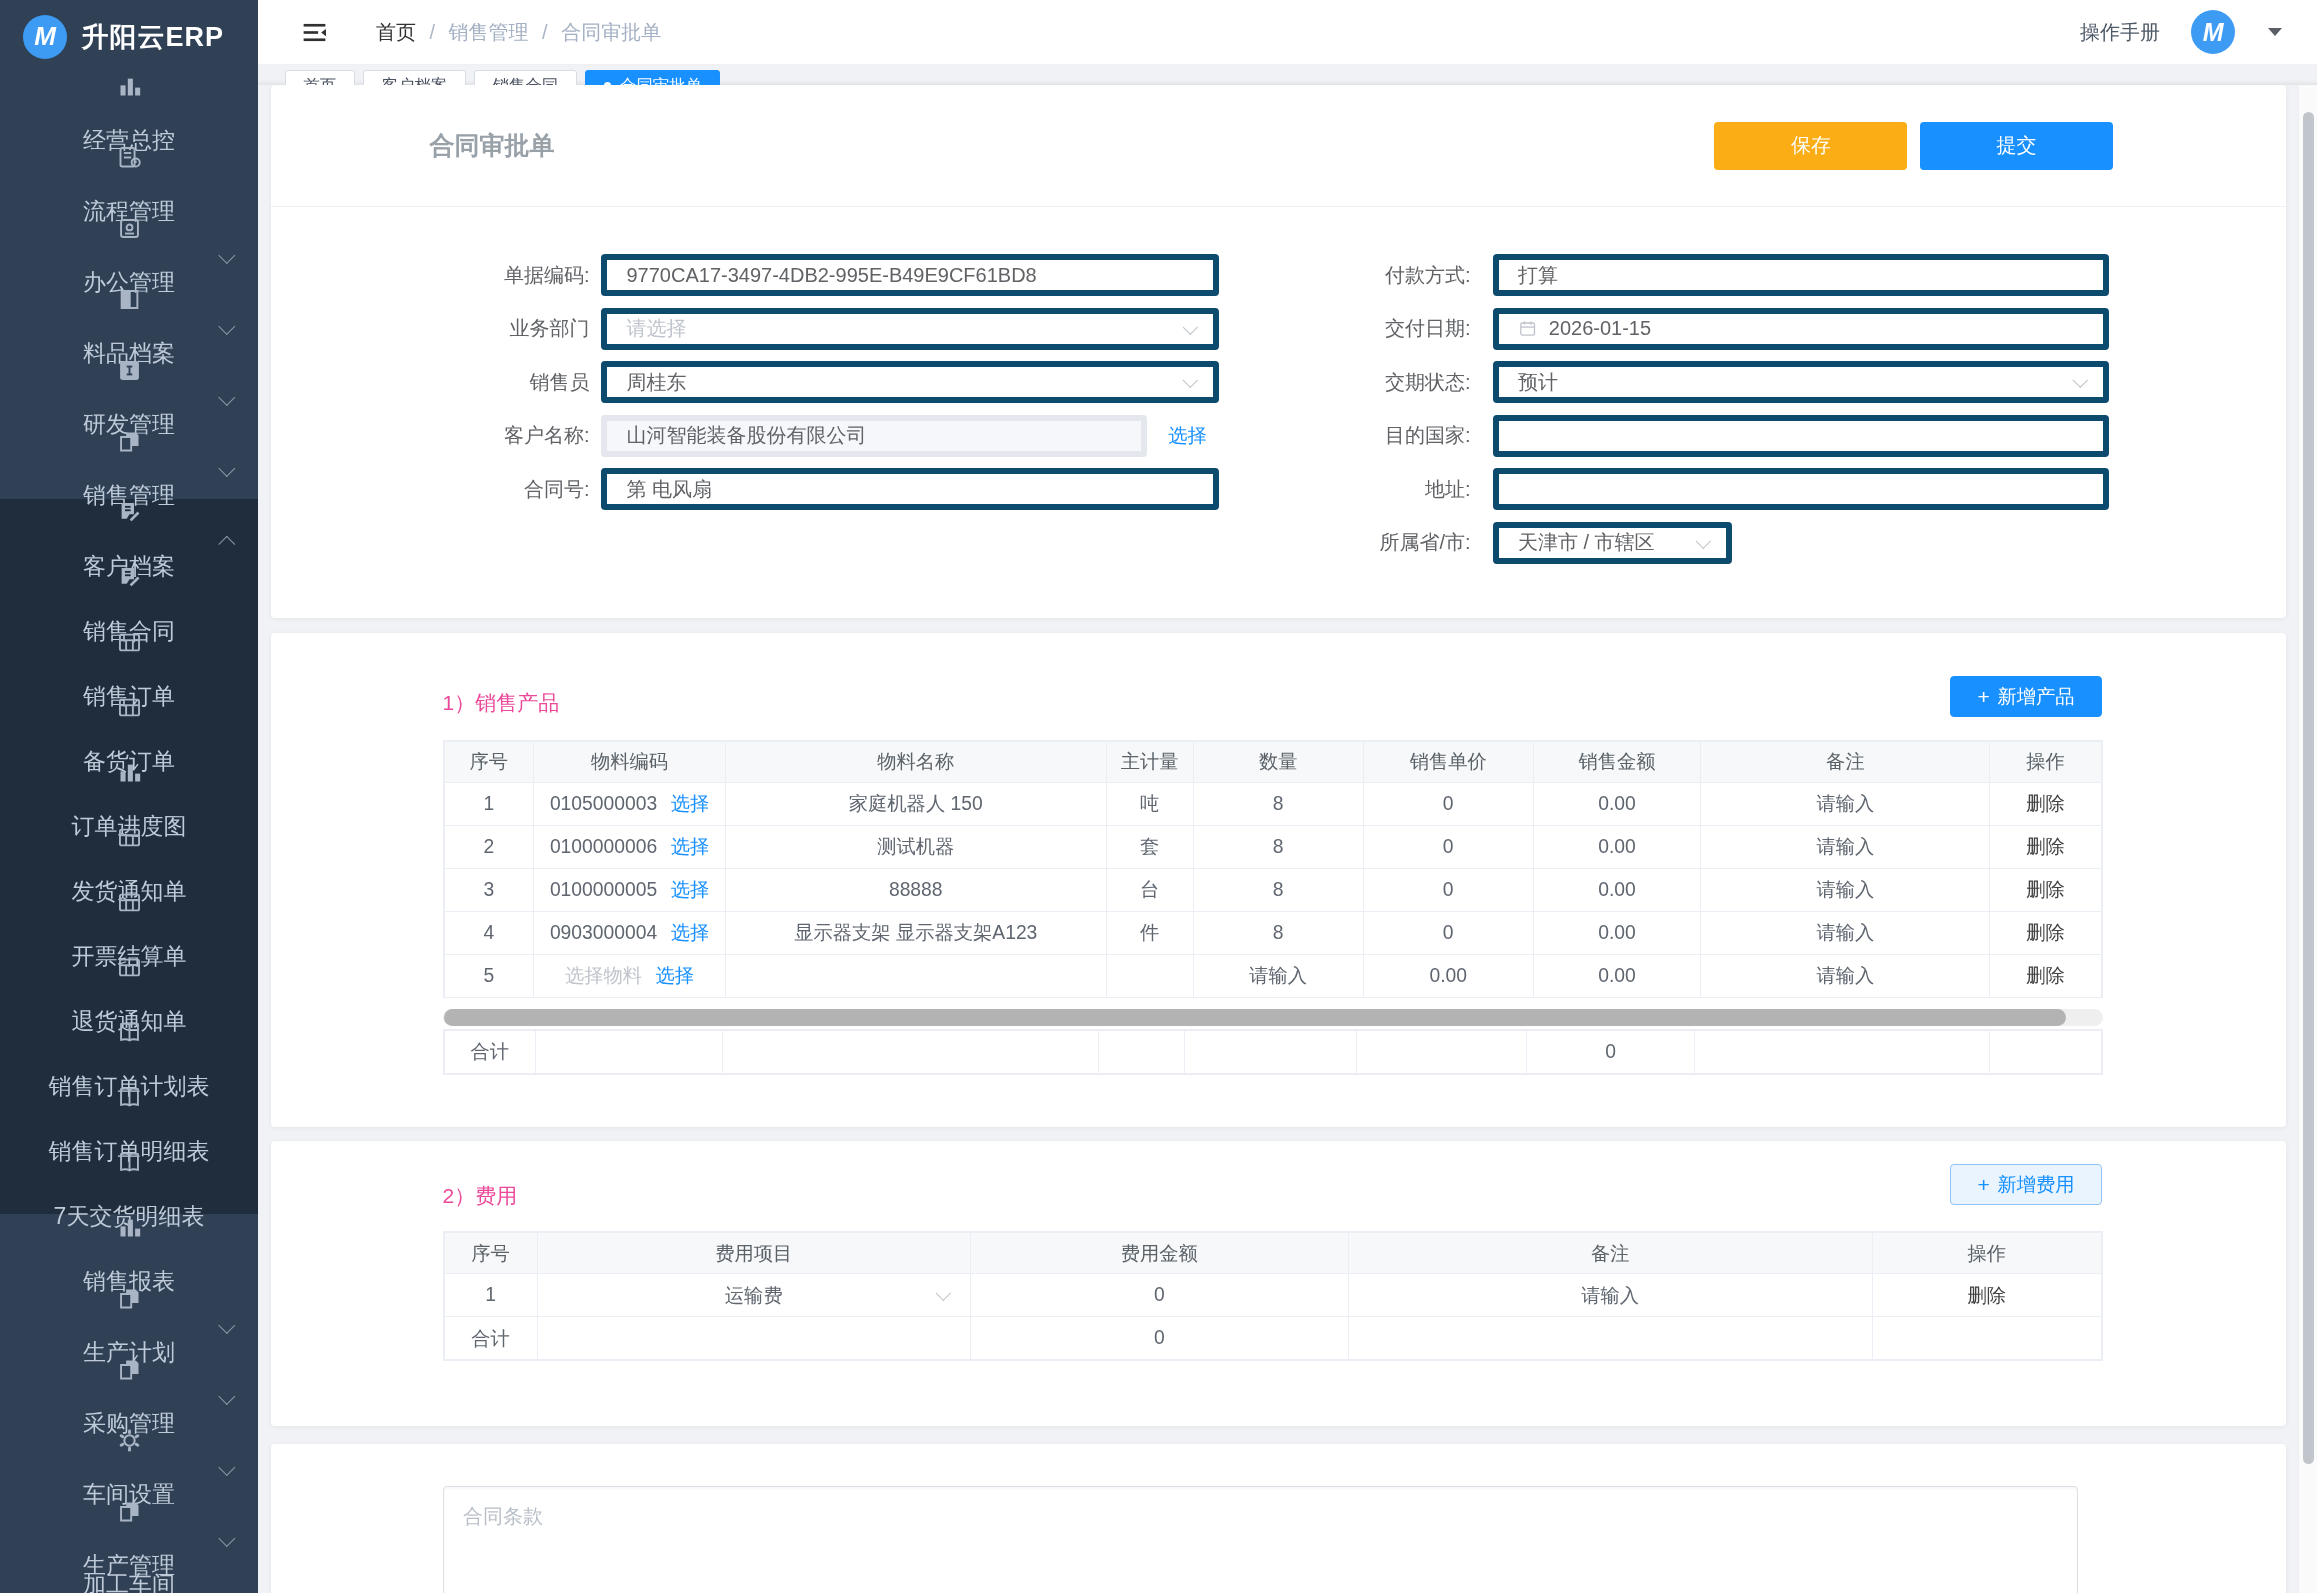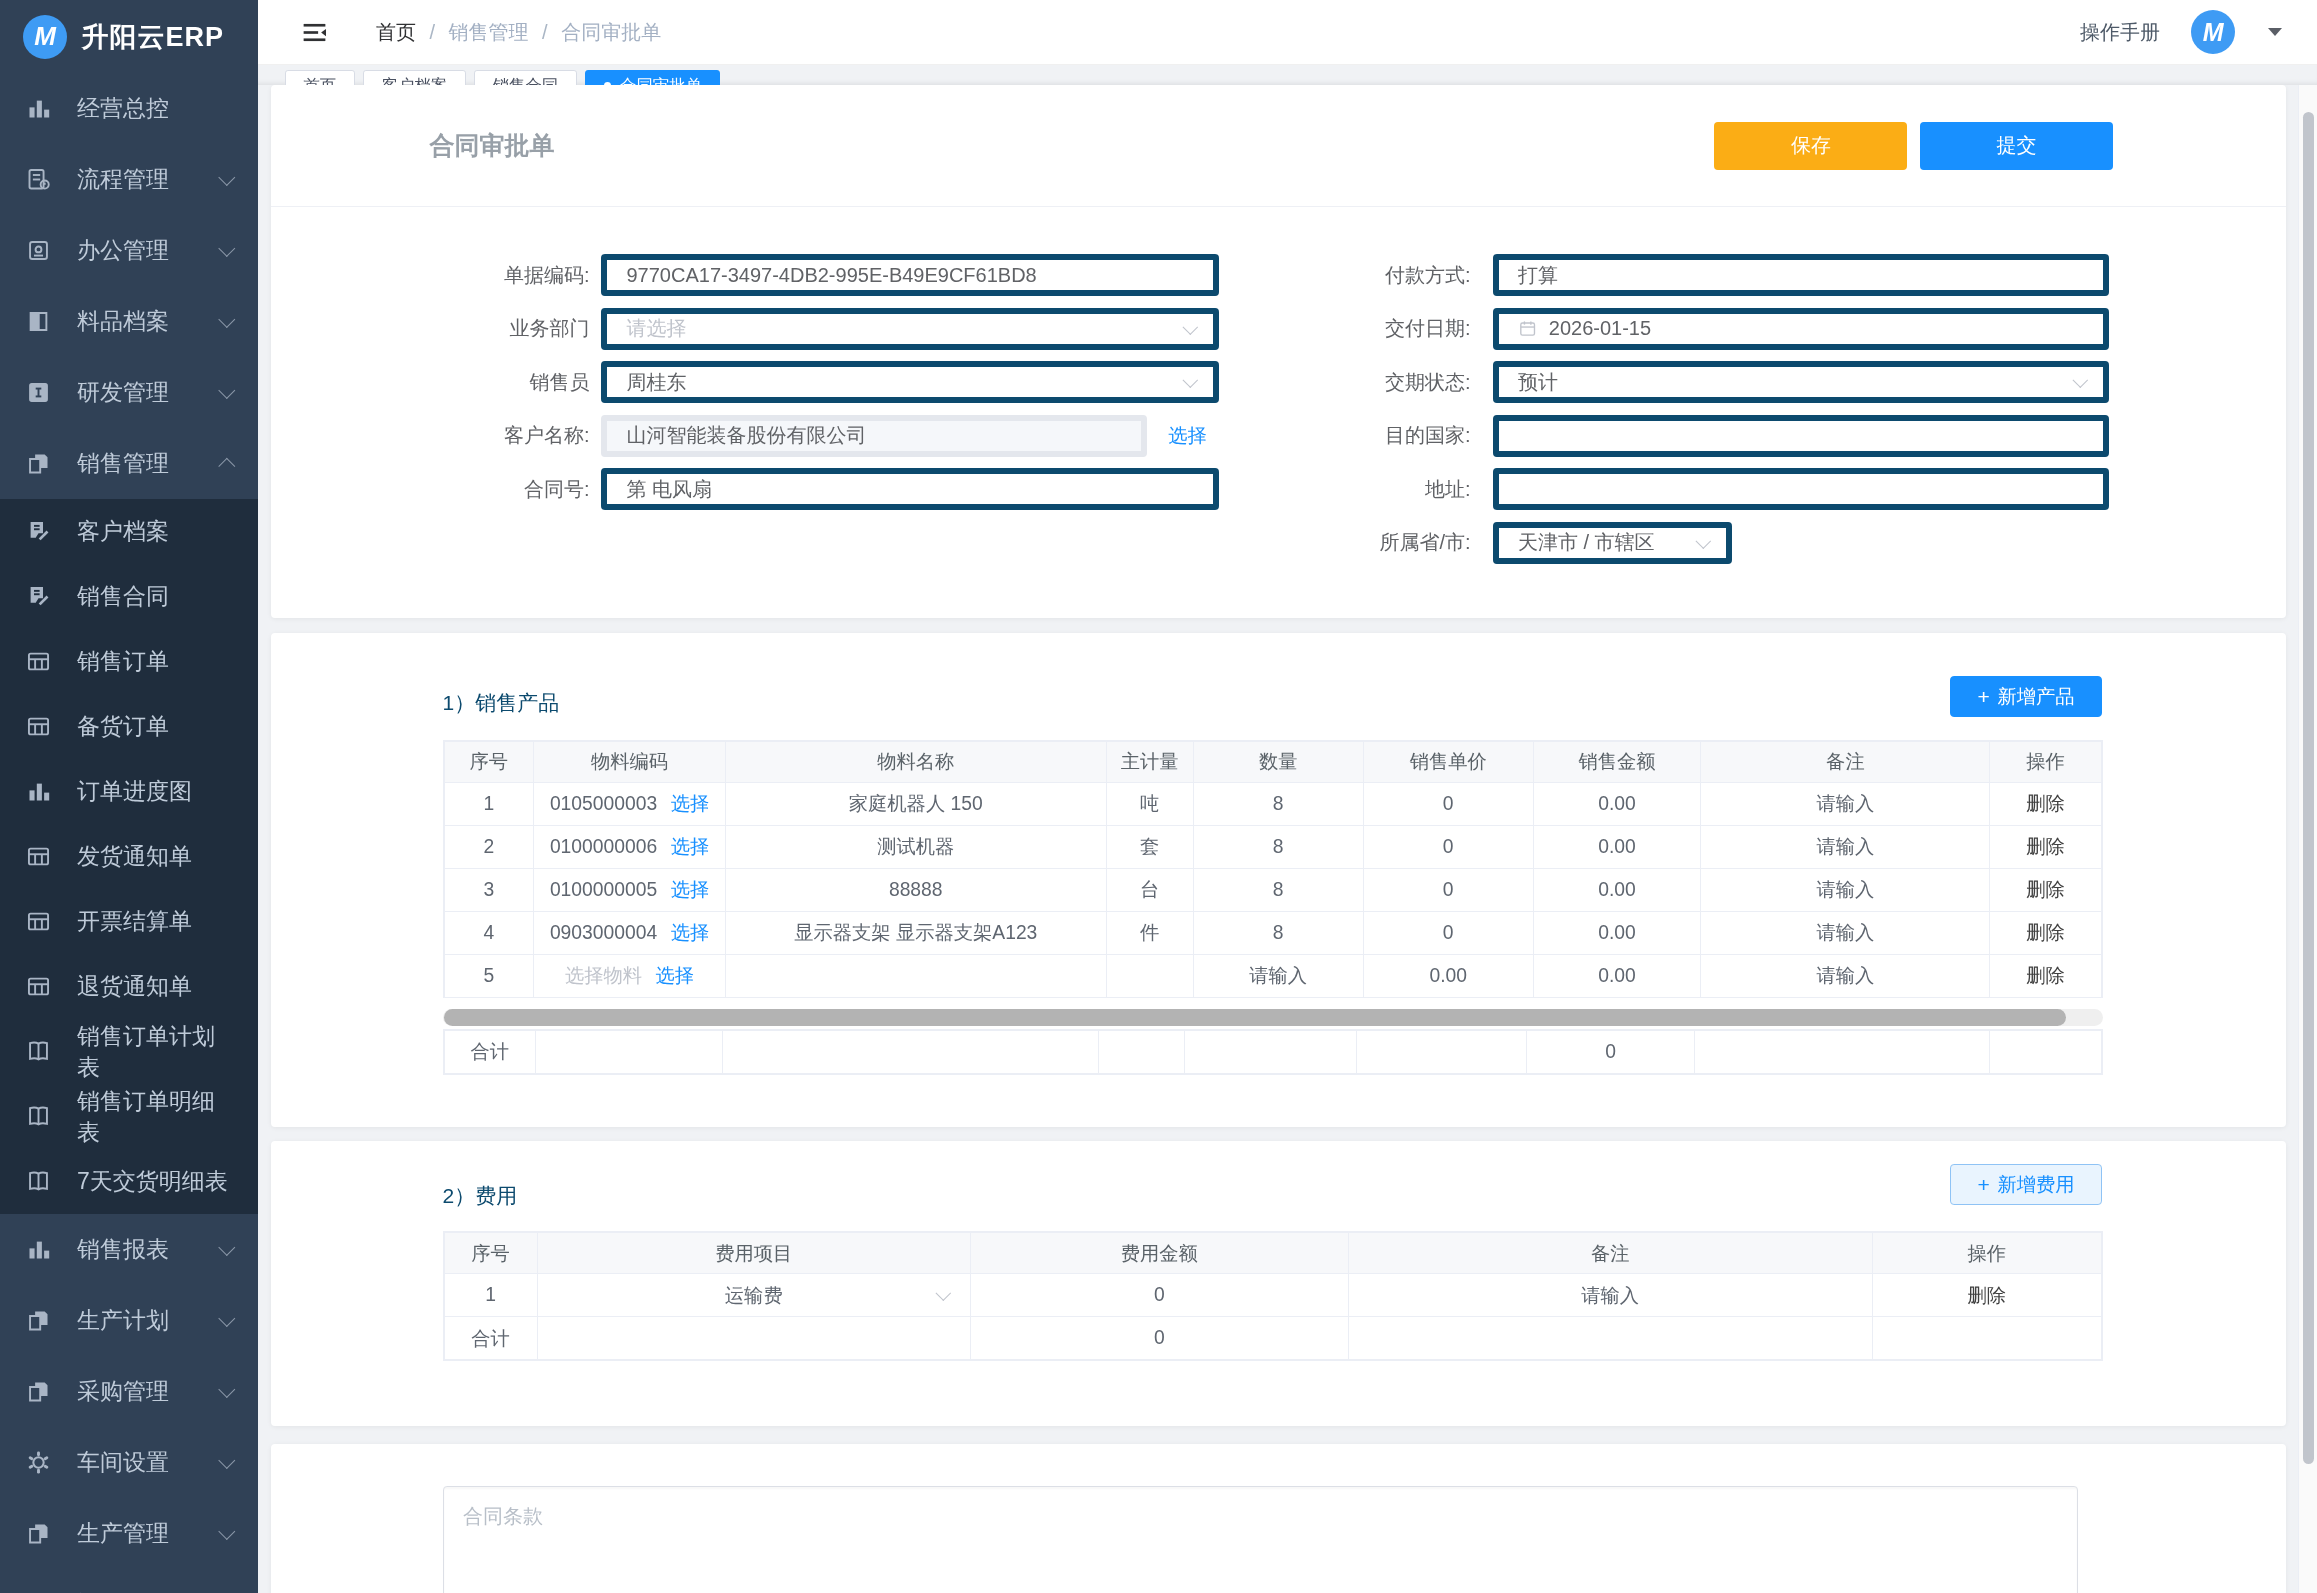--- a/index.html
+++ b/index.html
@@ -7,21 +7,21 @@
   body { font-family:"Liberation Sans","DejaVu Sans",sans-serif; background:#f0f2f5; color:#303133; }
   .app { display:flex; width:2317px; height:1593px; }
 
   
   .sidebar { width:258px; flex-shrink:0; background:#304156; overflow:hidden; }
   .logo-row { height:73px; display:flex; align-items:center; padding-left:23px; gap:14.5px; }
   .logo-circle { width:44px; height:44px; border-radius:50%; background:#3e9bf4; color:#fff;
     display:flex; align-items:center; justify-content:center; font-size:26px; font-weight:800; font-style:italic; }
   .brand-name { color:#ffffff; font-size:27px; font-weight:700; letter-spacing:1px; }
   .menu-item { height:71px; display:flex; align-items:center; padding:0 25px; gap:25px;
-    font-size:23px; color:#bfcbd9; cursor:pointer; }
+    font-size:23px; color:#bfcbd9; cursor:pointer;flex-direction:column; }
   .submenu { background:#1f2d3d; }
   .submenu .menu-item { height:65px; }
   .micon { width:27px; height:27px; flex-shrink:0; display:flex; align-items:center; justify-content:center; color:#a9b5c5; }
   .micon svg { width:27px; height:27px; }
   .chev { width:11.6px; height:11.6px; border-right:1.9px solid #8a97a8; border-bottom:1.9px solid #8a97a8; margin-left:auto; flex-shrink:0; }
   .chev.down { transform:rotate(45deg) translate(-1.9px,-1.9px); }
   .chev.up   { transform:rotate(-135deg) translate(-1.9px,-1.9px); }
 
   
   .main { flex:1; display:flex; flex-direction:column; overflow:hidden; position:relative; }
@@ -74,21 +74,21 @@
   .ipt .ph { color:#c0c4cc; }
   .ipt.readonly { background:#f5f7fa; border-color:#e4e7ed; }
   .sel-chev { position:absolute; right:17.4px; top:50%; width:10.6px; height:10.6px;
     border-right:1.9px solid #c0c4cc; border-bottom:1.9px solid #c0c4cc; transform:translateY(-70%) rotate(45deg); }
   .link-blue { color:#1890ff; font-size:19.3px; margin-left:21px; cursor:pointer; white-space:nowrap; }
   .cal-icon { width:19.3px; height:19.3px; margin-right:11.6px; color:#c0c4cc; flex-shrink:0; }
 
   
   .panel-products { height:494px; margin-top:14.5px; }
   .panel-fees { height:285px; margin-top:14.5px; }
-  .section-title { position:absolute; left:172px; font-size:21px; color:#0c4a6e; }
+  .section-title { position:absolute; left:172px; font-size:21px; color:#ec4899; }
   .btn-add { position:absolute; right:184px; width:152px; height:41px; border-radius:3.9px; border:1px solid #1890ff;
     background:#1890ff; color:#fff; font-size:19.3px; display:flex; align-items:center; justify-content:center; gap:7.7px;
     cursor:pointer; font-family:inherit; }
   .btn-add.ghost { background:#e9f4fe; border-color:#8fc3f5; color:#1890ff; }
   .plus { font-size:21px; line-height:1; }
 
   .tbl-clip { position:absolute; left:172px; width:1660px; overflow:hidden; border:1px solid #ebeef5; border-bottom:none; }
   table.grid { border-collapse:collapse; table-layout:fixed; }
   table.grid td, table.grid th { border:1px solid #ebeef5; font-size:19.3px; font-weight:400; text-align:center;
     color:#5f6670; overflow:hidden; white-space:nowrap; }

